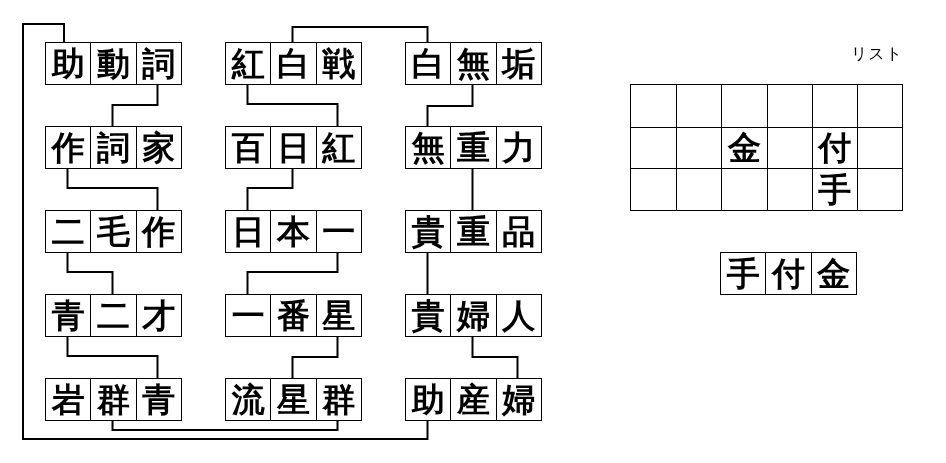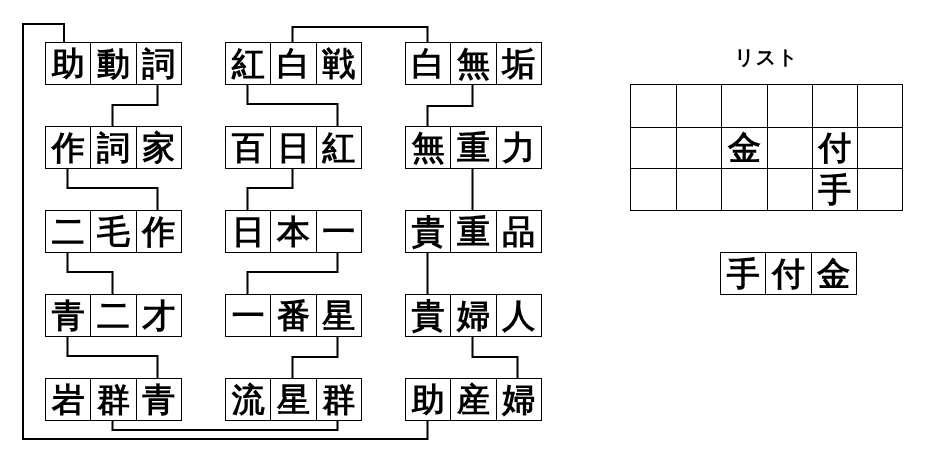--- a/index.html
+++ b/index.html
@@ -41,23 +41,23 @@
     font-weight: bold;
     line-height: 1;
     overflow: hidden;
   }
   .kcell:first-child { border-left: none; }
   .list-label {
     position: absolute;
     left: 630px;
     top: 44px;
     width: 273px;
-    text-align: center;
-    font-size: 20px;
-    font-weight: bold;
+    text-align: right;
+    font-size: 16px;
+    font-weight: normal;
     letter-spacing: 1px;
   }
   .list-grid {
     position: absolute;
     left: 630px;
     top: 84px;
     width: 273px;
     height: 127px;
     box-sizing: border-box;
     border: 1.5px solid #000;

